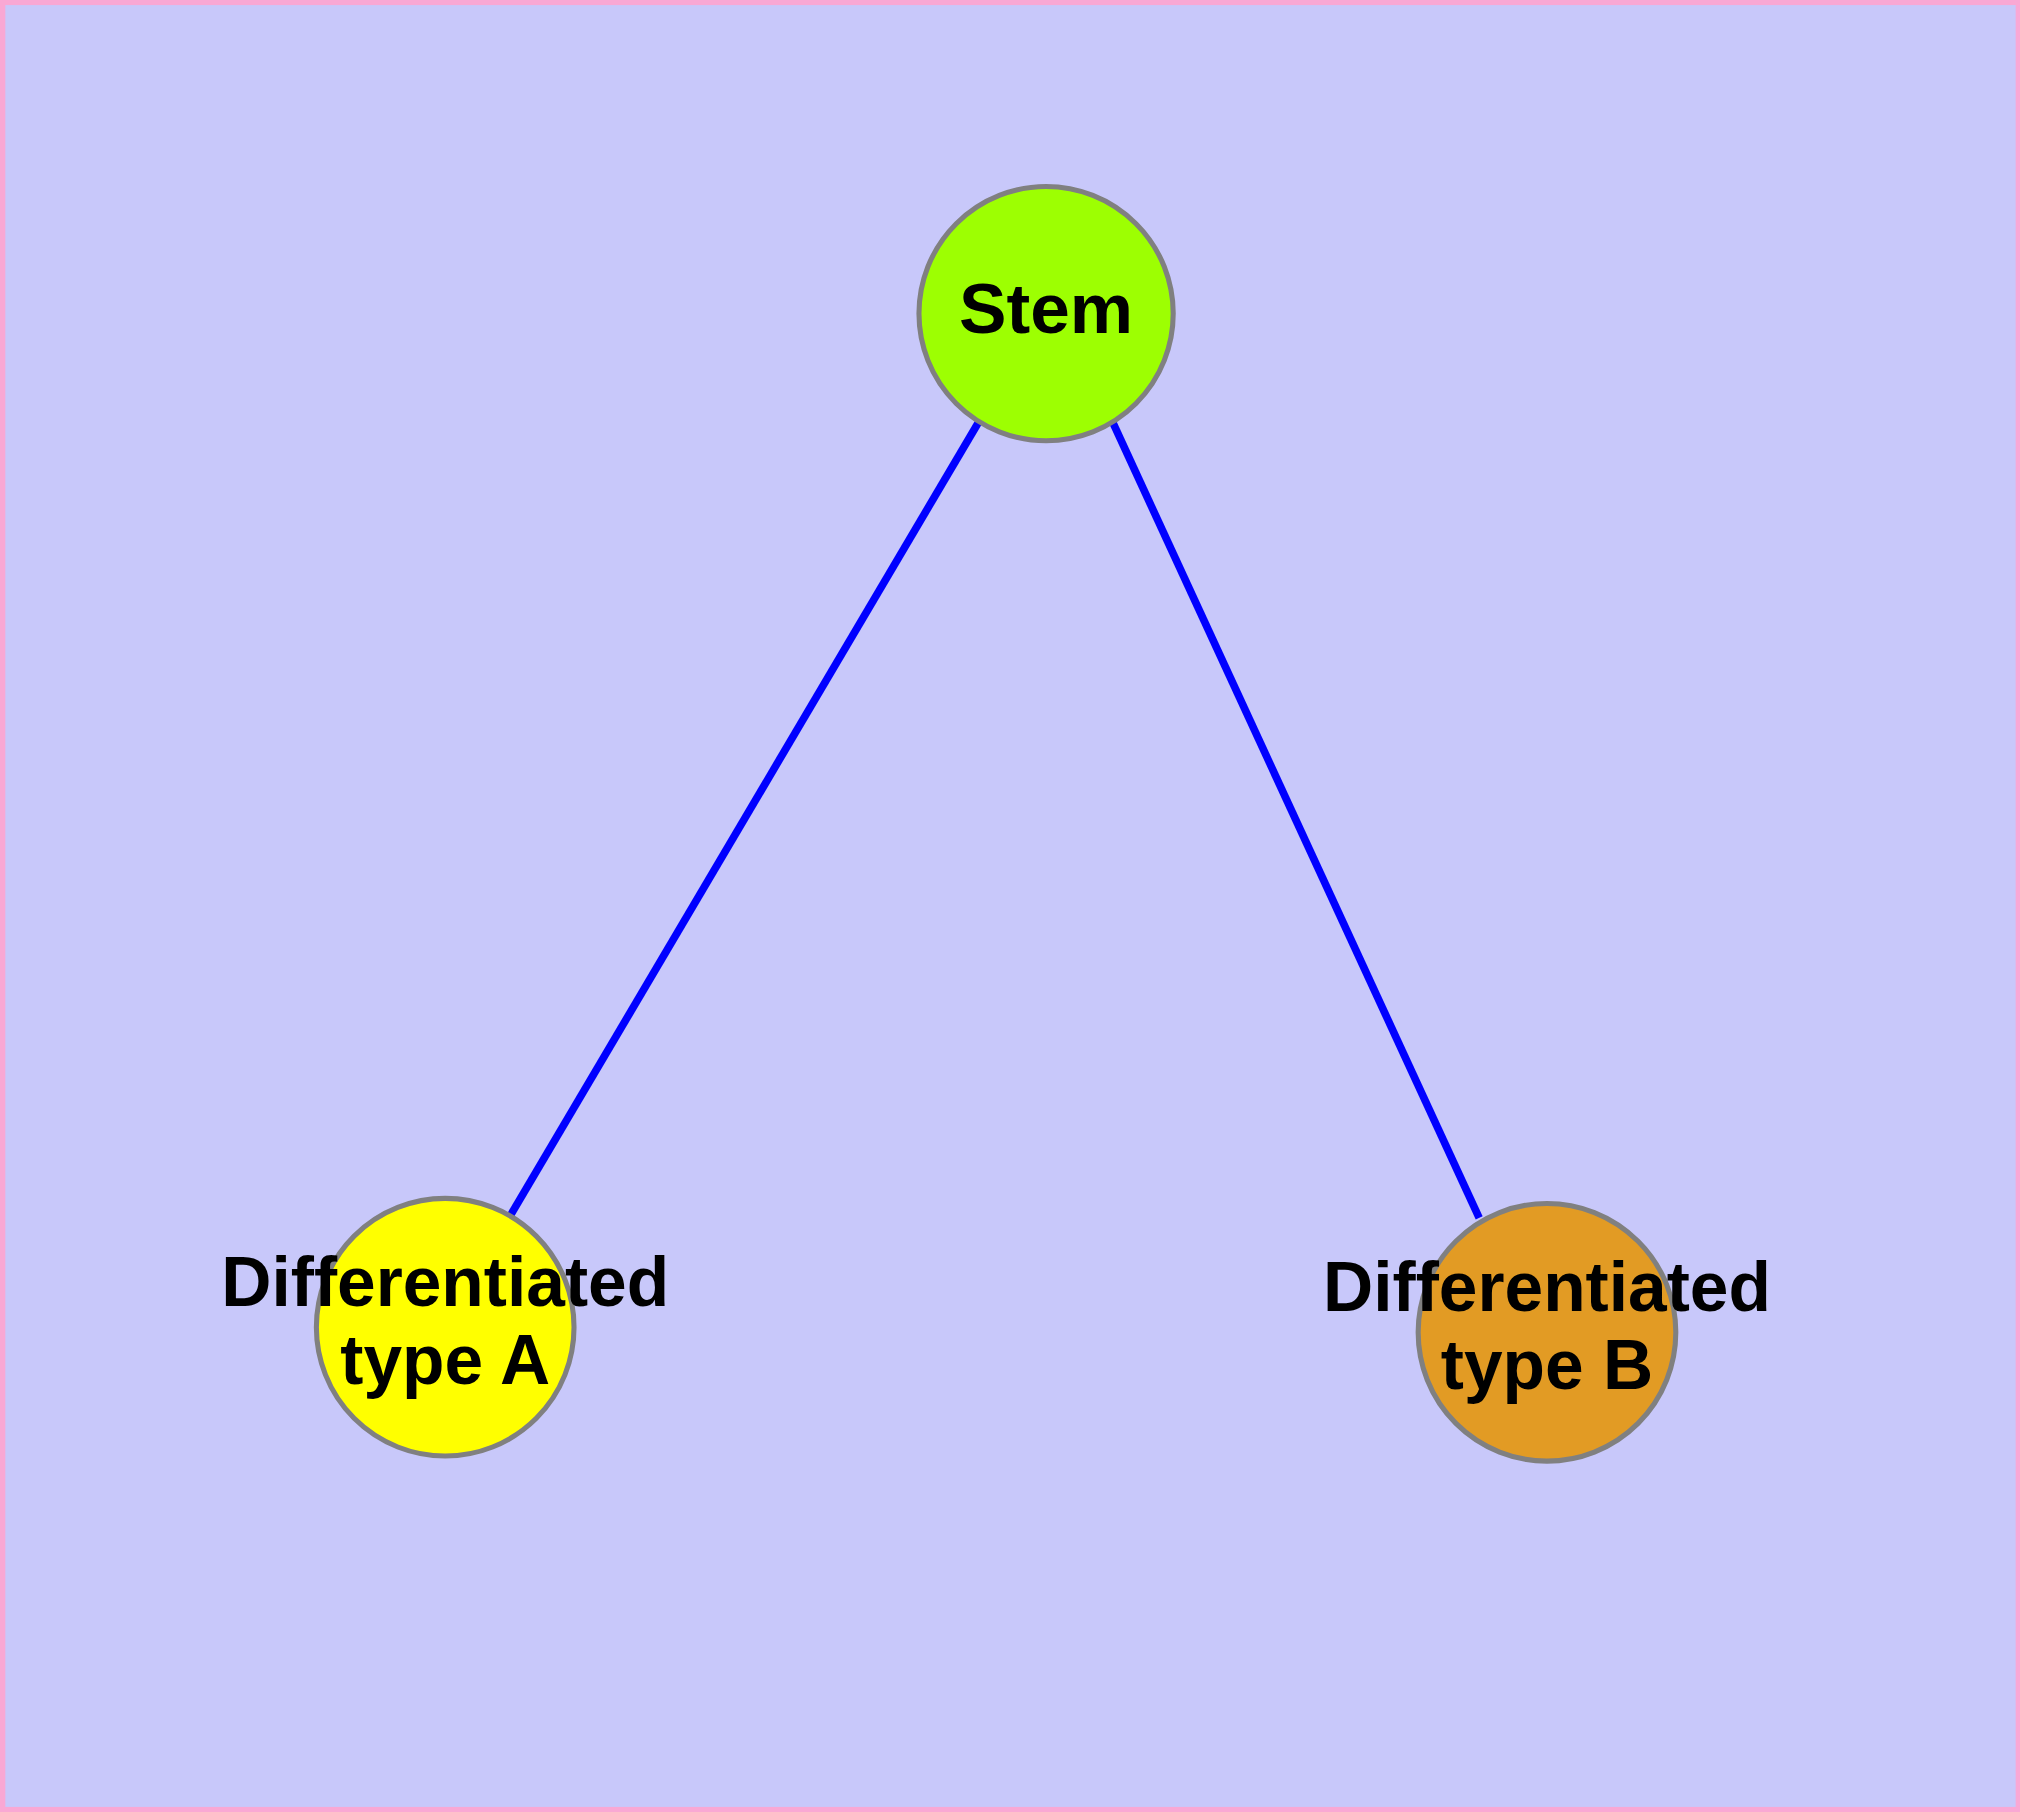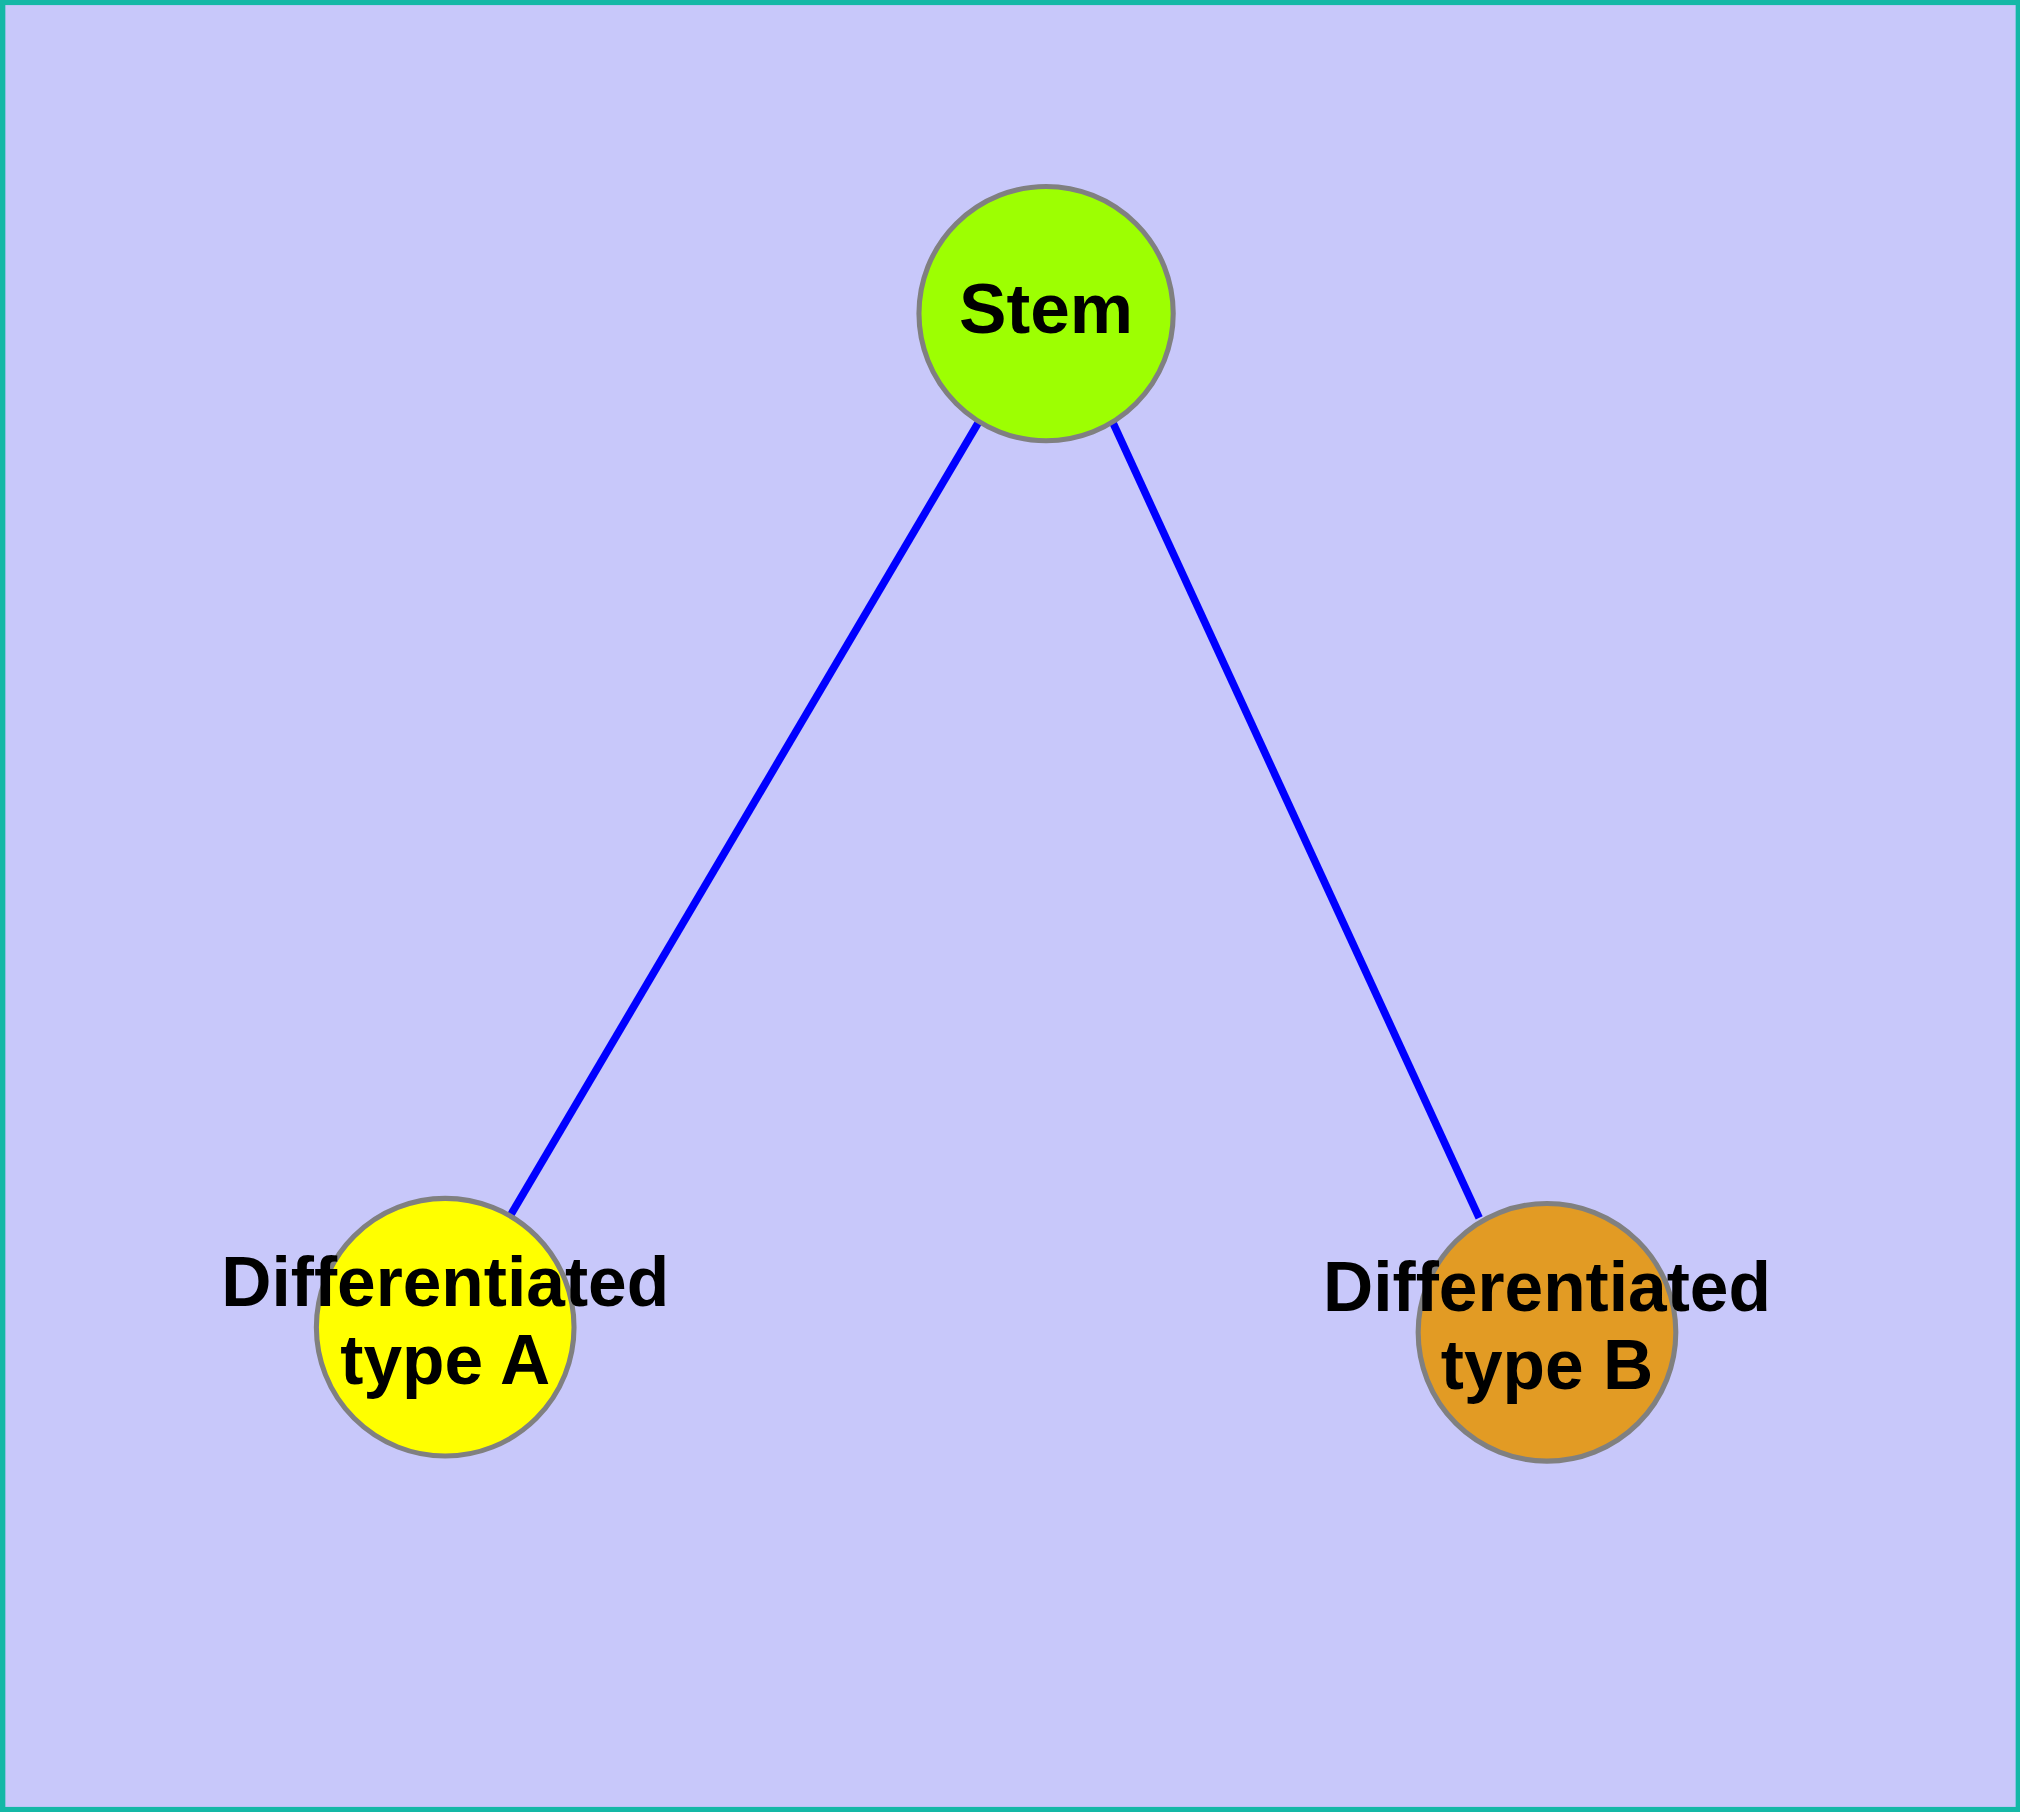--- a/index.html
+++ b/index.html
@@ -9,21 +9,21 @@
     background: #ffffff;
   }
   body {
     font-family: "Liberation Sans", sans-serif;
   }
   #canvas {
     position: relative;
     width: 2021px;
     height: 1812px;
     overflow: hidden;
-    background: #14b8a6;
+    background: #f9a8d4;
   }
   #graph-svg {
     position: absolute;
     left: 0;
     top: 0;
     width: 2021px;
     height: 1812px;
     display: block;
   }
   .node-label {

